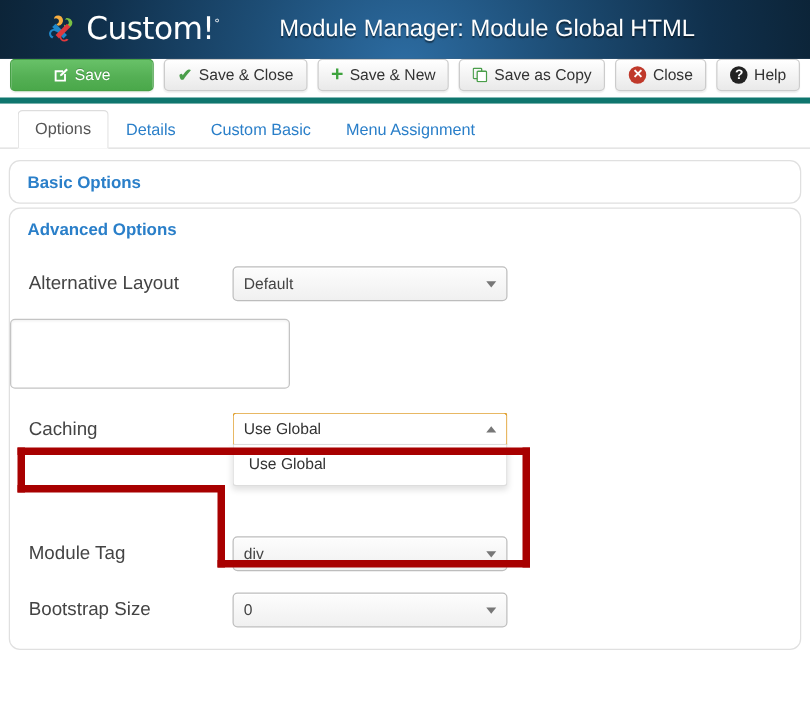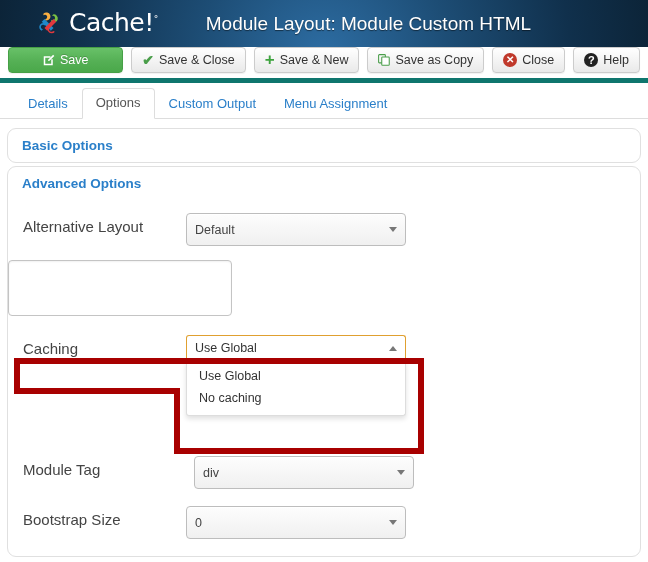--- a/index.html
+++ b/index.html
@@ -146,21 +146,21 @@
     padding-left:15px;
     padding-top:5px;
     font-size:15px;
     color:#444;
     flex:0 0 178px;
   }
   .field { flex:1; position:relative; }
 
   .sel {
     width:220px;
-    height:33px;
+    height:28px;
     border:1px solid #bdbdbd;
     border-radius:4px;
     background:linear-gradient(to bottom,#fdfdfd,#f0f0f0);
     display:flex;
     align-items:center;
     padding:0 8px;
     font-size:12.5px;
     color:#444;
     cursor:pointer;
     position:relative;
@@ -249,23 +249,23 @@
       <svg width="30" height="29" viewBox="0 0 64 64">
         <path d="M20 10 a9 9 0 1 1 6 15.5 l-3-3 a5 5 0 1 0 -3.5 -8.6 z" fill="#f9ae41"></path>
         <path d="M41 12 a9 9 0 1 1 -4 16 l0 -4.5 a5 5 0 1 0 1.5 -8.3 z" fill="#7ac143"></path>
         <path d="M16 48 a9 9 0 1 1 10 -14.5 l-3 3 a5 5 0 1 0 -4.5 8 z" fill="#1f88c9"></path>
         <path d="M45 50 a9 9 0 1 1 -12 -13 l3 3.5 a5 5 0 1 0 5 8 z" fill="#e1393d"></path>
         <path d="M22 22 L42 42 L36 48 L16 28 Z" fill="#1f88c9"></path>
         <path d="M42 22 L22 42 L28 48 L48 28 Z" fill="#e1393d"></path>
         <path d="M24 20 L44 40 L38 46 L18 26 Z" fill="#7ac143" opacity="0"></path>
       </svg>
     </span>
-    <span class="logo-text"><span>Cache!</span><span class="reg">°</span></span>
-  </div>
-  <div class="header-title">Module Layout: Module Custom HTML</div>
+    <span class="logo-text"><span>Custom!</span><span class="reg">°</span></span>
+  </div>
+  <div class="header-title">Module Manager: Module Global HTML</div>
 </div>
 
 <div class="toolbar">
 
   <div class="btn btn-save">
     <span class="ico ico-pencil">
       <svg width="12" height="12" viewBox="0 0 16 16">
         <path d="M1 3 h9 v2 h-7 v8 h8 v-6 h2 v8 h-12 z" fill="#fff"></path>
         <path d="M13.5 1 l1.6 1.6 l-6.3 6.3 l-2.1 .5 l.5 -2.1 z" fill="#fff"></path>
       </svg>
@@ -298,23 +298,23 @@
     <span>Close</span>
   </div>
 
   <div class="btn">
     <span class="ico-circle ico-help-c">?</span>
     <span>Help</span>
   </div>
 </div>
 
 <div class="tabs">
+  <div class="tab active">Options</div>
   <div class="tab">Details</div>
-  <div class="tab active">Options</div>
-  <div class="tab">Custom Output</div>
+  <div class="tab">Custom Basic</div>
   <div class="tab">Menu Assignment</div>
 </div>
 
 <div class="content">
 
   <div class="panel">
     <div class="panel-head">Basic Options</div>
   </div>
 
   <div class="panel">
@@ -341,28 +341,27 @@
       <div class="row" style="padding-top:14px;">
         <div class="row-label">Caching</div>
         <div class="field">
           <div class="sel-open-wrap">
             <div class="sel-open-head">
               <span>Use Global</span>
               <span class="caret-up"></span>
             </div>
             <div class="sel-list">
               <div class="sel-opt">Use Global</div>
-              <div class="sel-opt">No caching</div>
             </div>
           </div>
         </div>
       </div>
 
 
-      <div class="row" style="padding-top:35px;gap:8px;">
+      <div class="row" style="padding-top:35px;">
         <div class="row-label">Module Tag</div>
         <div class="field">
           <div class="sel">
             <span>div</span>
             <span class="caret"></span>
           </div>
         </div>
       </div>
 
       <div class="row" style="padding-top:12px;">

